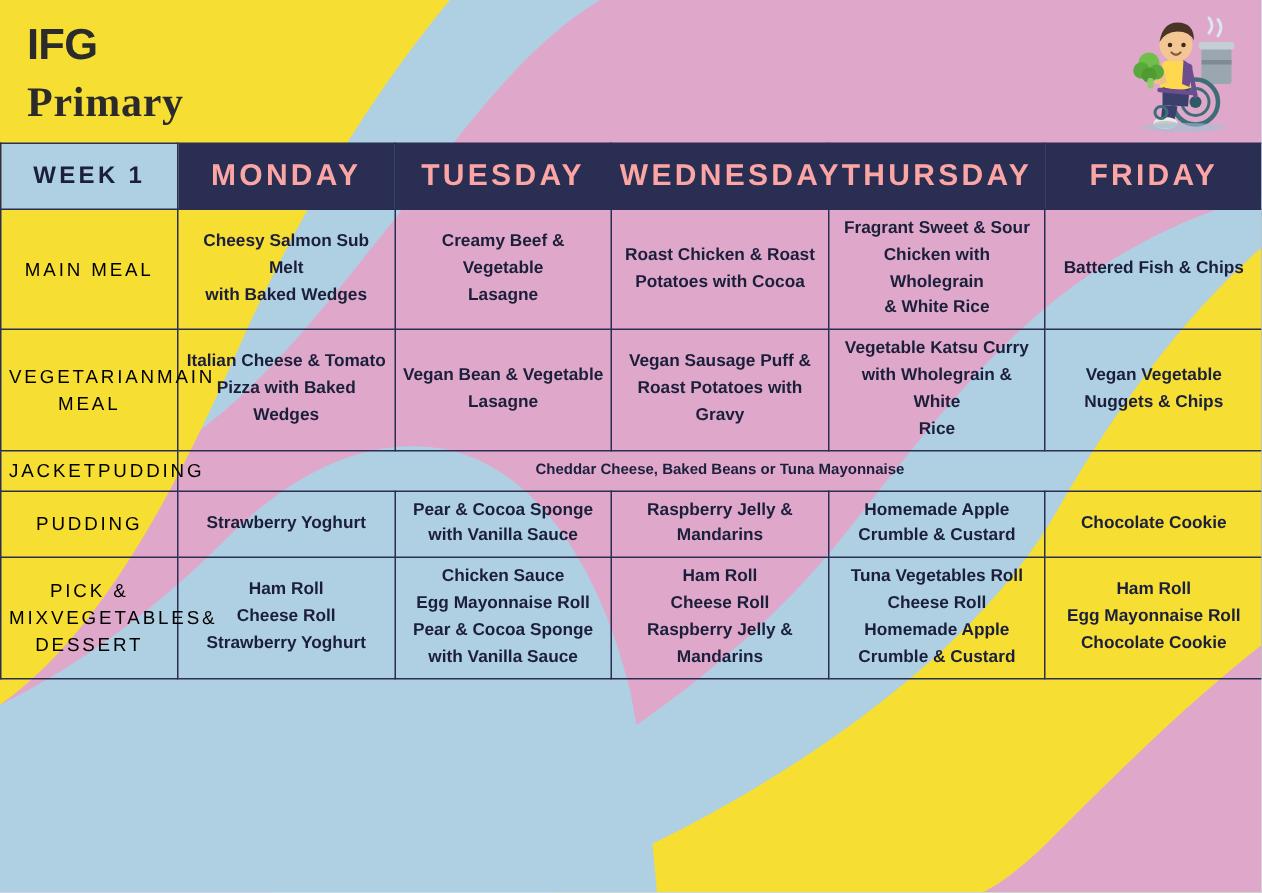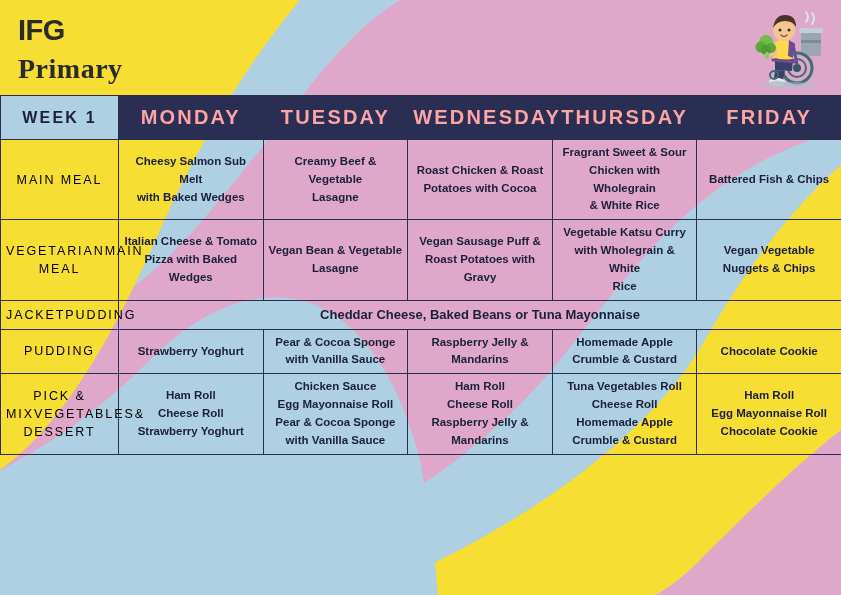--- a/index.html
+++ b/index.html
@@ -85,21 +85,21 @@
   }
 
   
   .cell {
     background: transparent;
     color: #1B1F3B;
     font-size: 11.5px; font-weight: bold;
     line-height: 1.55;
   }
   .cell.span {
-    font-size: 13px;
+    font-size: 10px;
   }
   .cell .line { display: block; }
 
   
   col.c-label { width: 118px; }
   col.c-day  { width: 144.6px; }
 </style>
 </head>
 <body>
 

